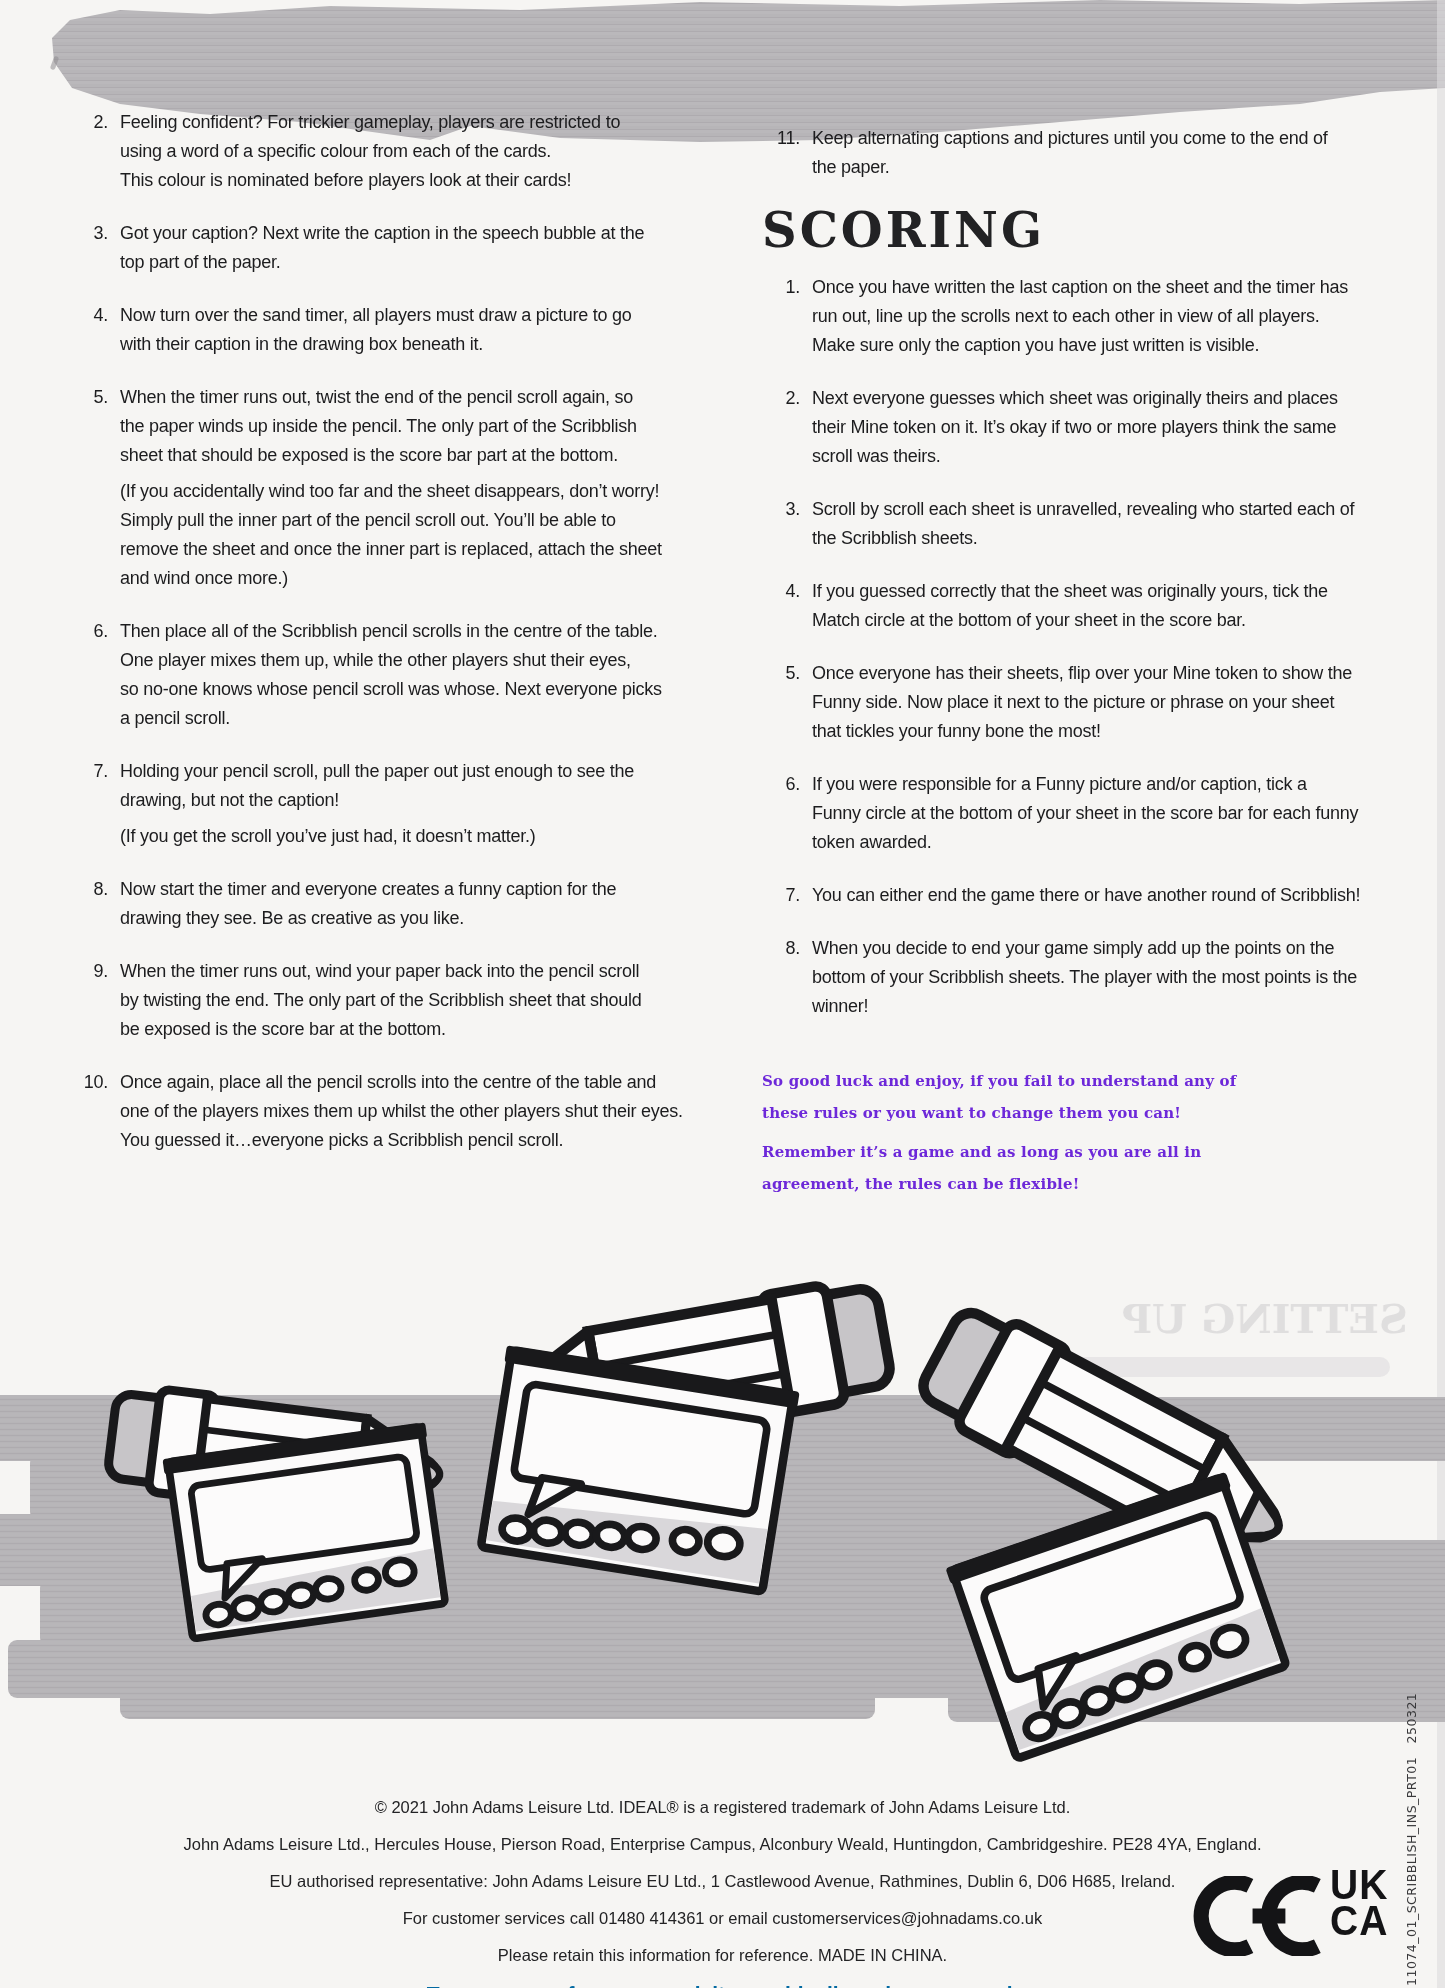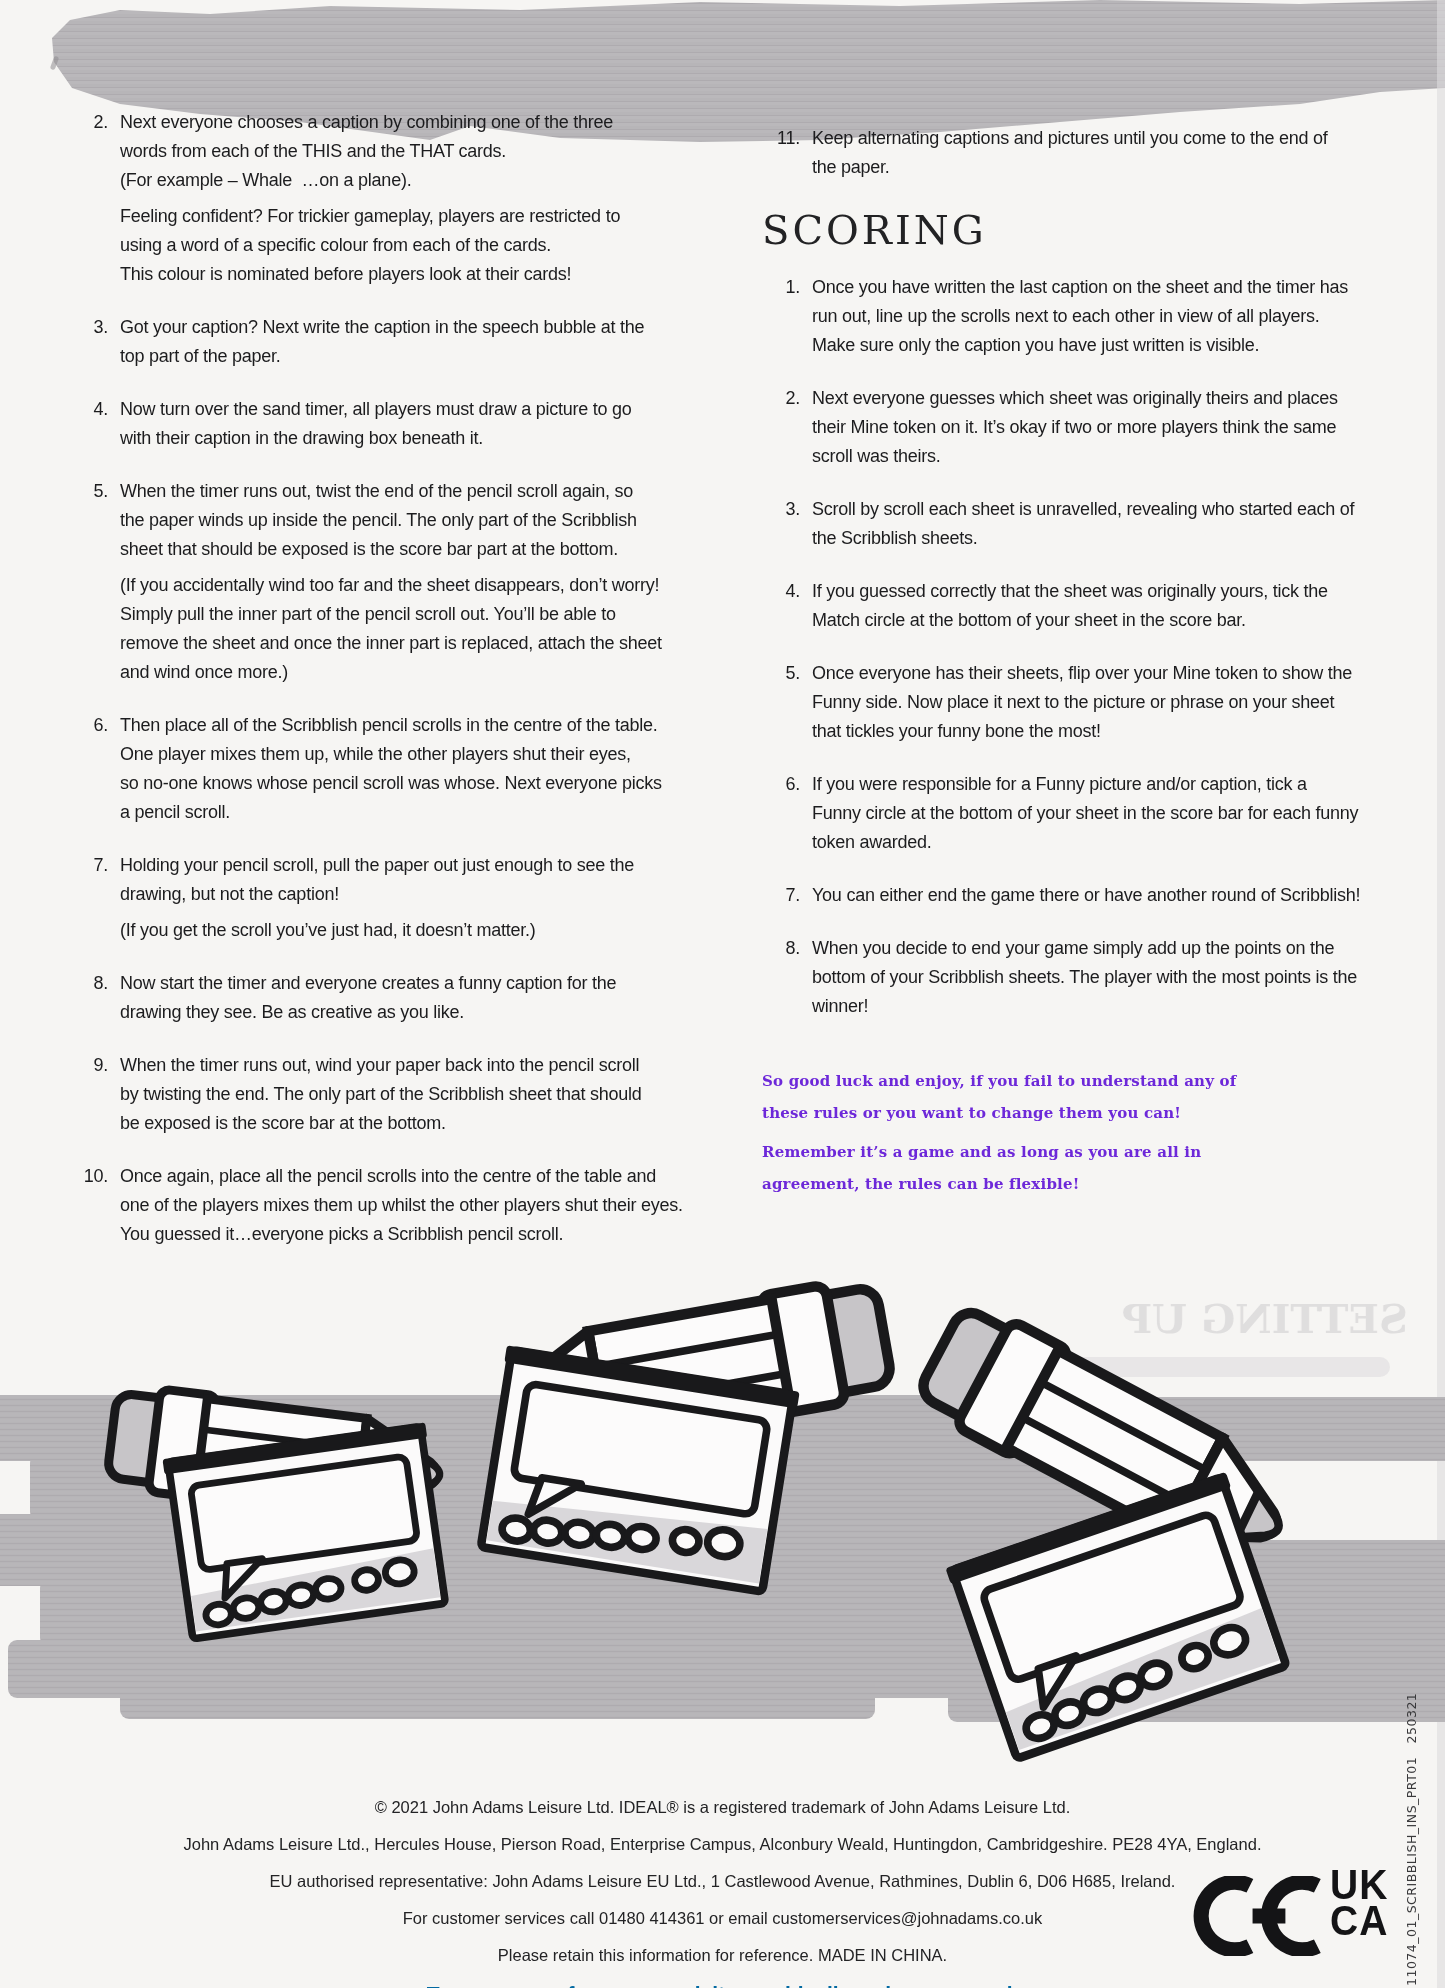--- a/index.html
+++ b/index.html
@@ -12,21 +12,21 @@
   .speck{position:absolute;left:52px;top:56px;width:5px;height:14px;background:#8f8d90;border-radius:3px;transform:rotate(20deg);opacity:.55;}
   
   .col{position:absolute;font-size:18px;line-height:29px;letter-spacing:-0.25px;}
   .col-left{left:70px;top:108px;width:690px;}
   .col-right{left:762px;top:124px;width:660px;}
   .item{display:flex;margin-bottom:24px;}
   .item .num{width:38px;min-width:38px;text-align:right;margin-right:12px;}
   .item .paras{flex:1;}
   .p{white-space:pre;}
   .p + .p{margin-top:7px;}
-  .scoring-title{font-family:"DejaVu Serif",serif;font-weight:400;font-size:40px;letter-spacing:3px;
+  .scoring-title{font-family:"DejaVu Serif",serif;font-weight:700;font-size:48px;letter-spacing:3px;
     color:#222224;margin:34px 0 28px 0;}
   .closing{margin-top:44px;text-align:left;font-family:"DejaVu Serif",serif;font-weight:700;
     font-size:15px;line-height:32px;letter-spacing:.2px;color:#6d28d9;}
   .closing .p + .p{}
   
   .illus{position:absolute;left:0;top:1245px;width:1445px;height:520px;}
   
   .footer{position:absolute;left:0;top:1789px;width:1445px;text-align:center;color:#232325;}
   .f-line{font-size:16.5px;line-height:37px;white-space:pre;}
   .f-range{font-size:21px;line-height:40px;font-weight:700;white-space:pre;color:#0369a1;text-align:center;}
@@ -43,23 +43,20 @@
 <div class="page">
 
   <div class="top-band"></div>
   <div class="speck"></div>
   <div class="edge-shade"></div>
 
   <div class="col col-left">
     <div class="item">
       <div class="num">2.</div>
       <div class="paras">
-          <div class="p">Next everyone chooses a caption by combining one of the three
-words from each of the THIS and the THAT cards.
-(For example – Whale  …on a plane).</div>
       <div class="p">Feeling confident? For trickier gameplay, players are restricted to
 using a word of a specific colour from each of the cards.
 This colour is nominated before players look at their cards!</div>
         </div>
     </div>
     <div class="item">
       <div class="num">3.</div>
       <div class="paras">
           <div class="p">Got your caption? Next write the caption in the speech bubble at the
 top part of the paper.</div>

